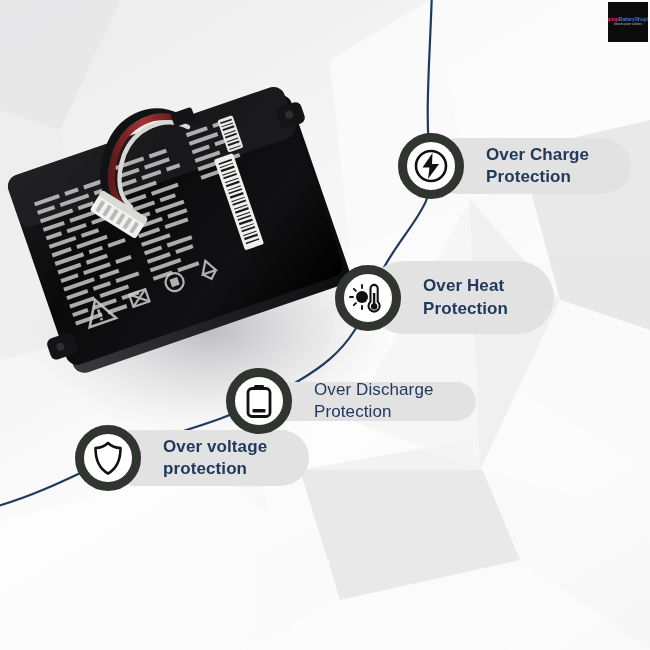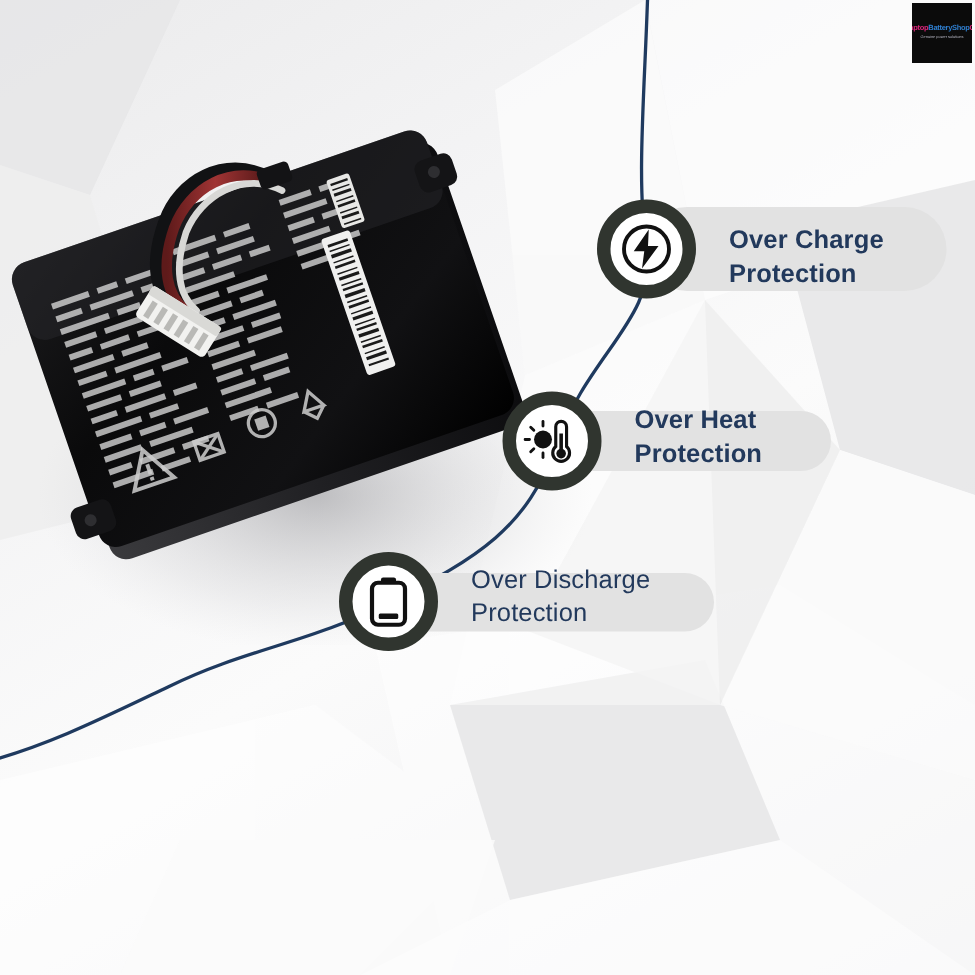--- a/index.html
+++ b/index.html
@@ -49,21 +49,21 @@
   
   .feature {
     position: absolute;
     display: flex;
     align-items: center;
   }
   .pill {
     background: #e2e2e2;
     border-radius: 40px;
     display: flex;
-    align-items: flex-end;
+    align-items: center;
     box-sizing: border-box;
   }
   .pill-text {
     color: #22395c;
     line-height: 1.32;
     white-space: pre-line;
     letter-spacing: 0.1px;
   }
   .pill-text.bold { font-weight: bold; font-size: 17px; }
   .pill-text.reg  { font-weight: normal; font-size: 17px; }
@@ -82,21 +82,21 @@
     z-index: 5;
     flex: 0 0 auto;
   }
   .node-icon svg { display:block; }
 
   
   #feature-over-charge   { left: 398px; top: 133px; }
   #feature-over-charge .pill { height: 56px; padding: 0 42px 0 56px; margin-left: -34px; }
 
   #feature-over-heat     { left: 335px; top: 261px; }
-  #feature-over-heat .pill { height: 40px; padding: 0 46px 0 56px; margin-left: -34px; }
+  #feature-over-heat .pill { height: 73px; padding: 0 46px 0 56px; margin-left: -34px; }
 
   #feature-over-discharge{ left: 226px; top: 368px; }
   #feature-over-discharge .pill { height: 39px; padding: 0 42px 0 56px; margin-left: -34px; }
 
   #feature-over-voltage  { left: 75px; top: 425px; }
   #feature-over-voltage .pill { height: 56px; padding: 0 42px 0 56px; margin-left: -34px; }
 
   
   #brand-logo {
     position: absolute;
@@ -432,19 +432,31 @@
         <rect x="6" y="5.5" width="22" height="28" rx="4" fill="none" stroke="#111111" stroke-width="2.8"></rect>
         <rect x="10.5" y="26" width="13" height="3.6" rx="1" fill="#111111"></rect>
       </svg>
     </div>
     <div class="pill">
       <span class="pill-text reg">Over Discharge
 Protection</span>
     </div>
   </div>
 
+  <div class="feature" id="feature-over-voltage">
+    <div class="node-icon">
+      <svg width="34" height="36" viewBox="0 0 34 36">
+        <path d="M17,3 C13,6.8 8,8 4.5,8 C4.5,20 8,28.5 17,33.5
+                 C26,28.5 29.5,20 29.5,8 C26,8 21,6.8 17,3 Z" fill="none" stroke="#111111" stroke-width="2.6" stroke-linejoin="round"></path>
+      </svg>
+    </div>
+    <div class="pill">
+      <span class="pill-text bold">Over voltage
+protection</span>
+    </div>
+  </div>
 
   <div id="brand-logo">
     <div class="logo-line1"><span>Laptop</span><span class="lw">BatteryShop</span><span>Co</span></div>
     <div class="logo-line2">Genuine power solutions</div>
   </div>
 
 </div>
 
 </body></html>

